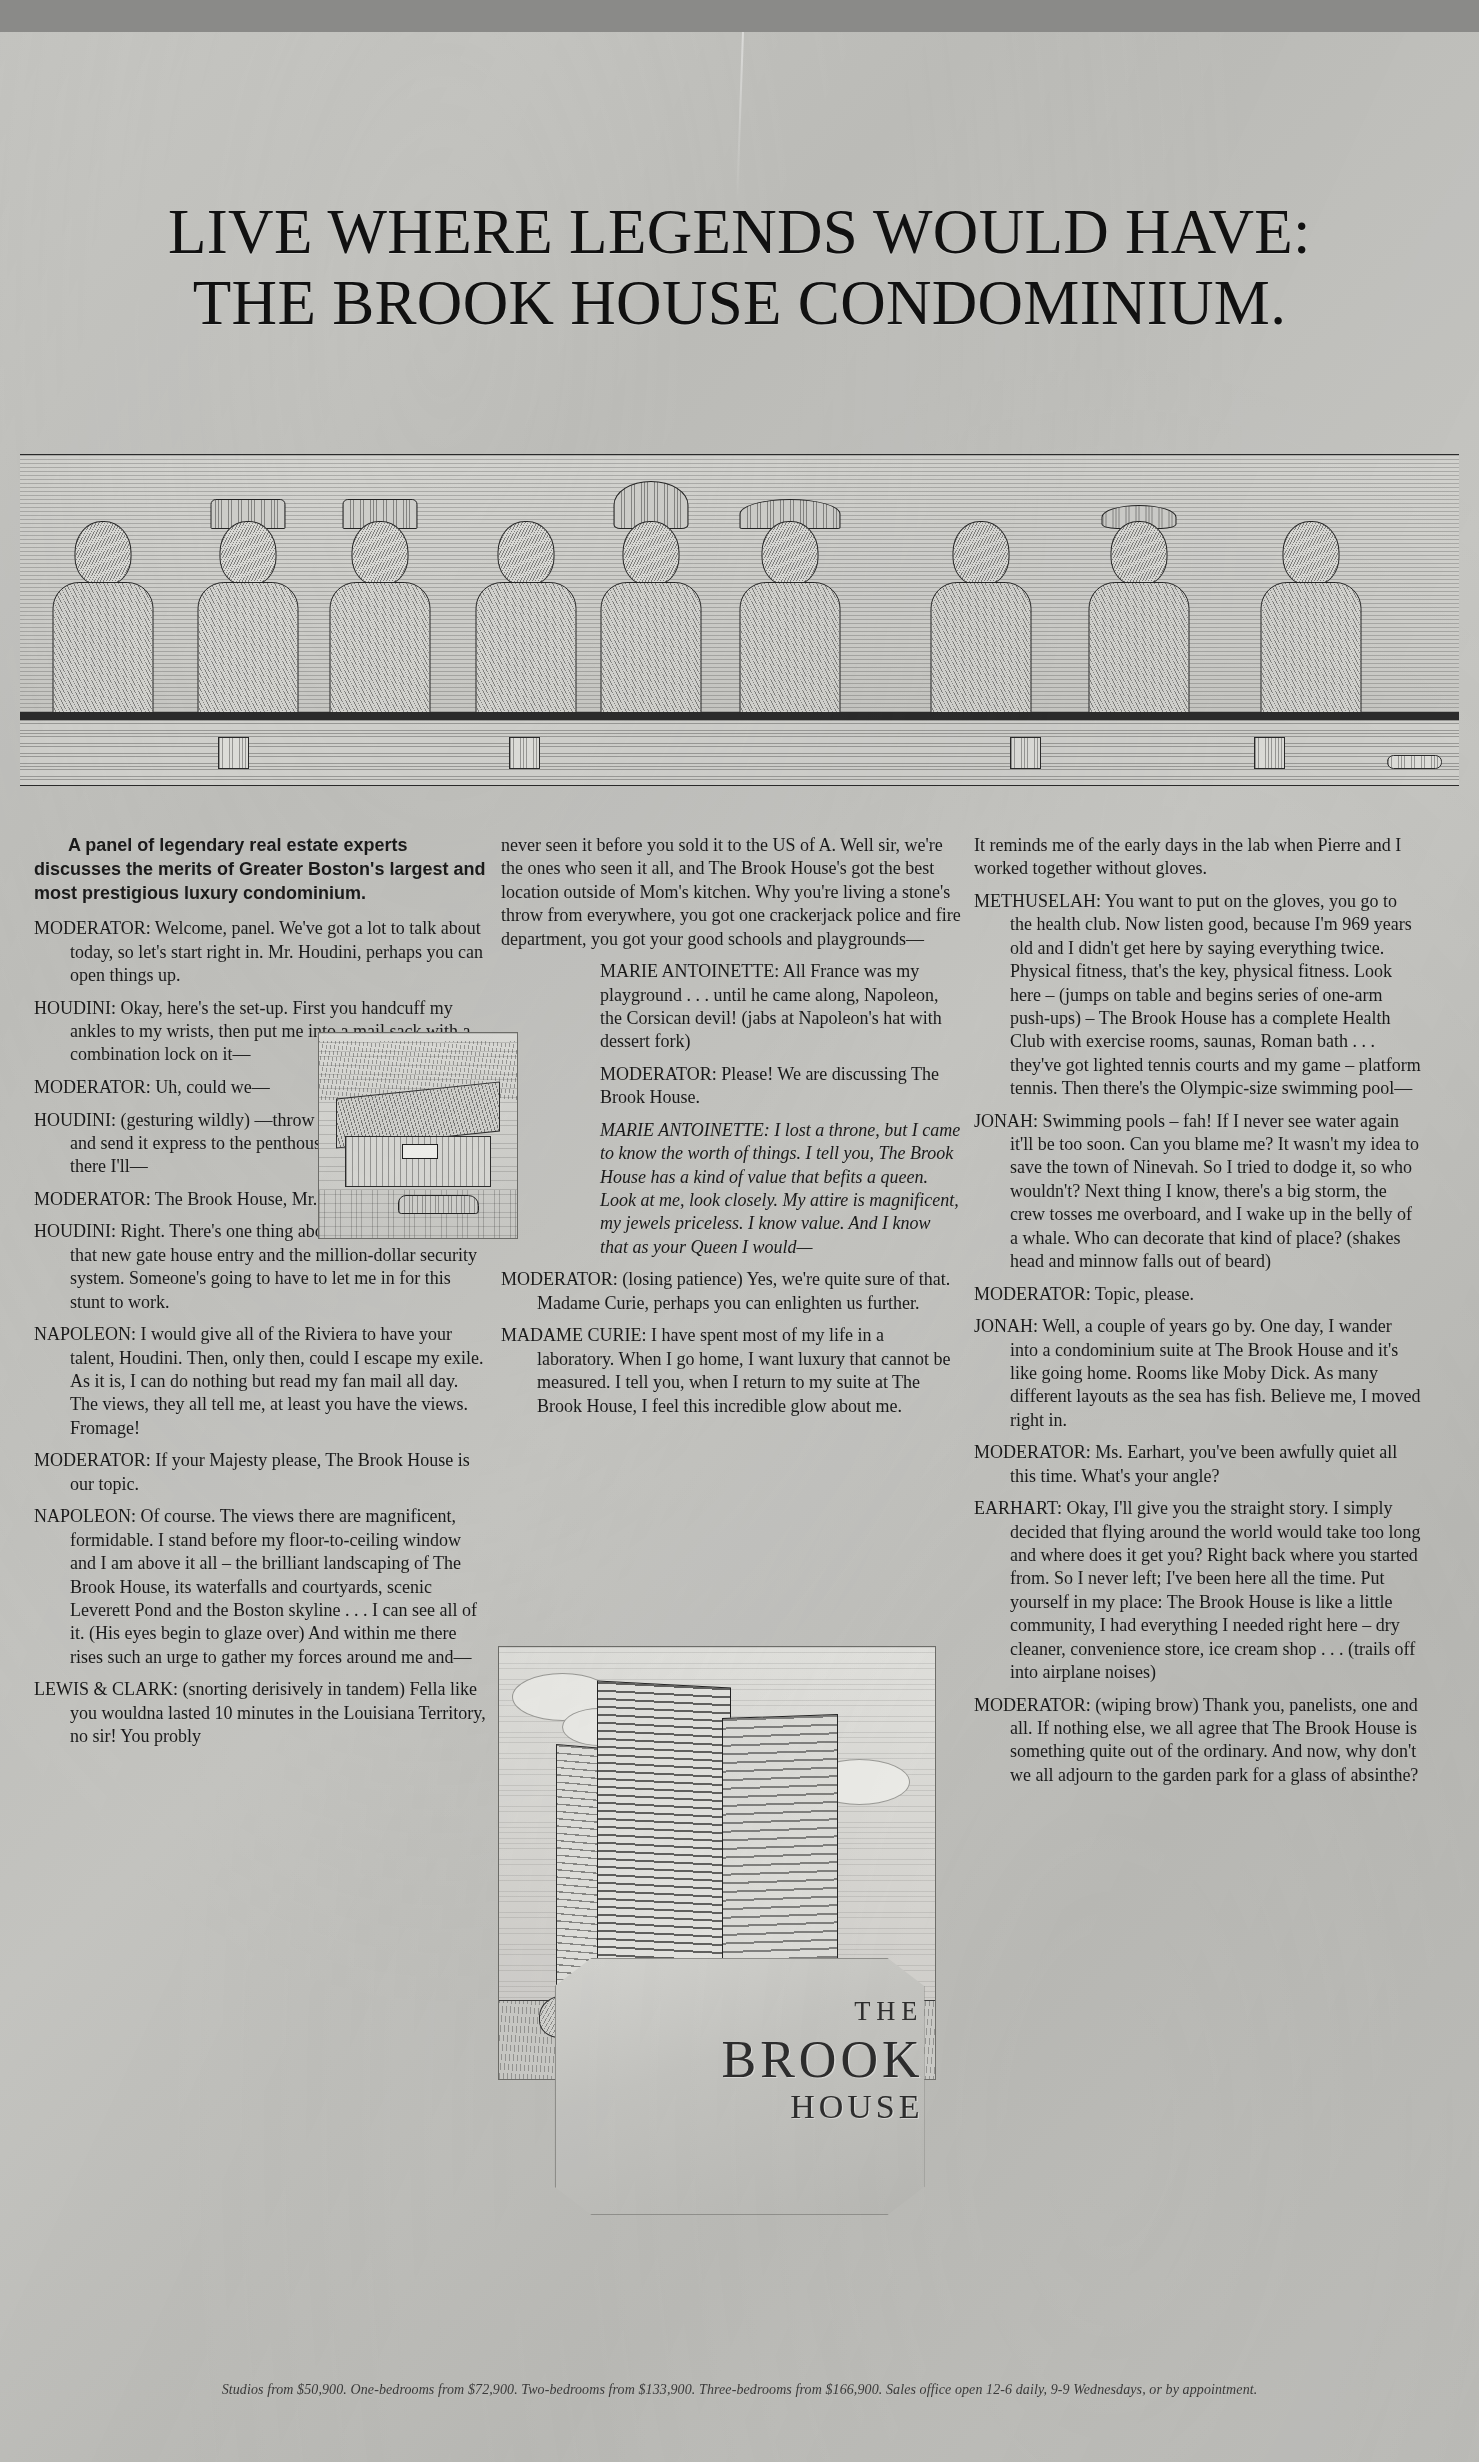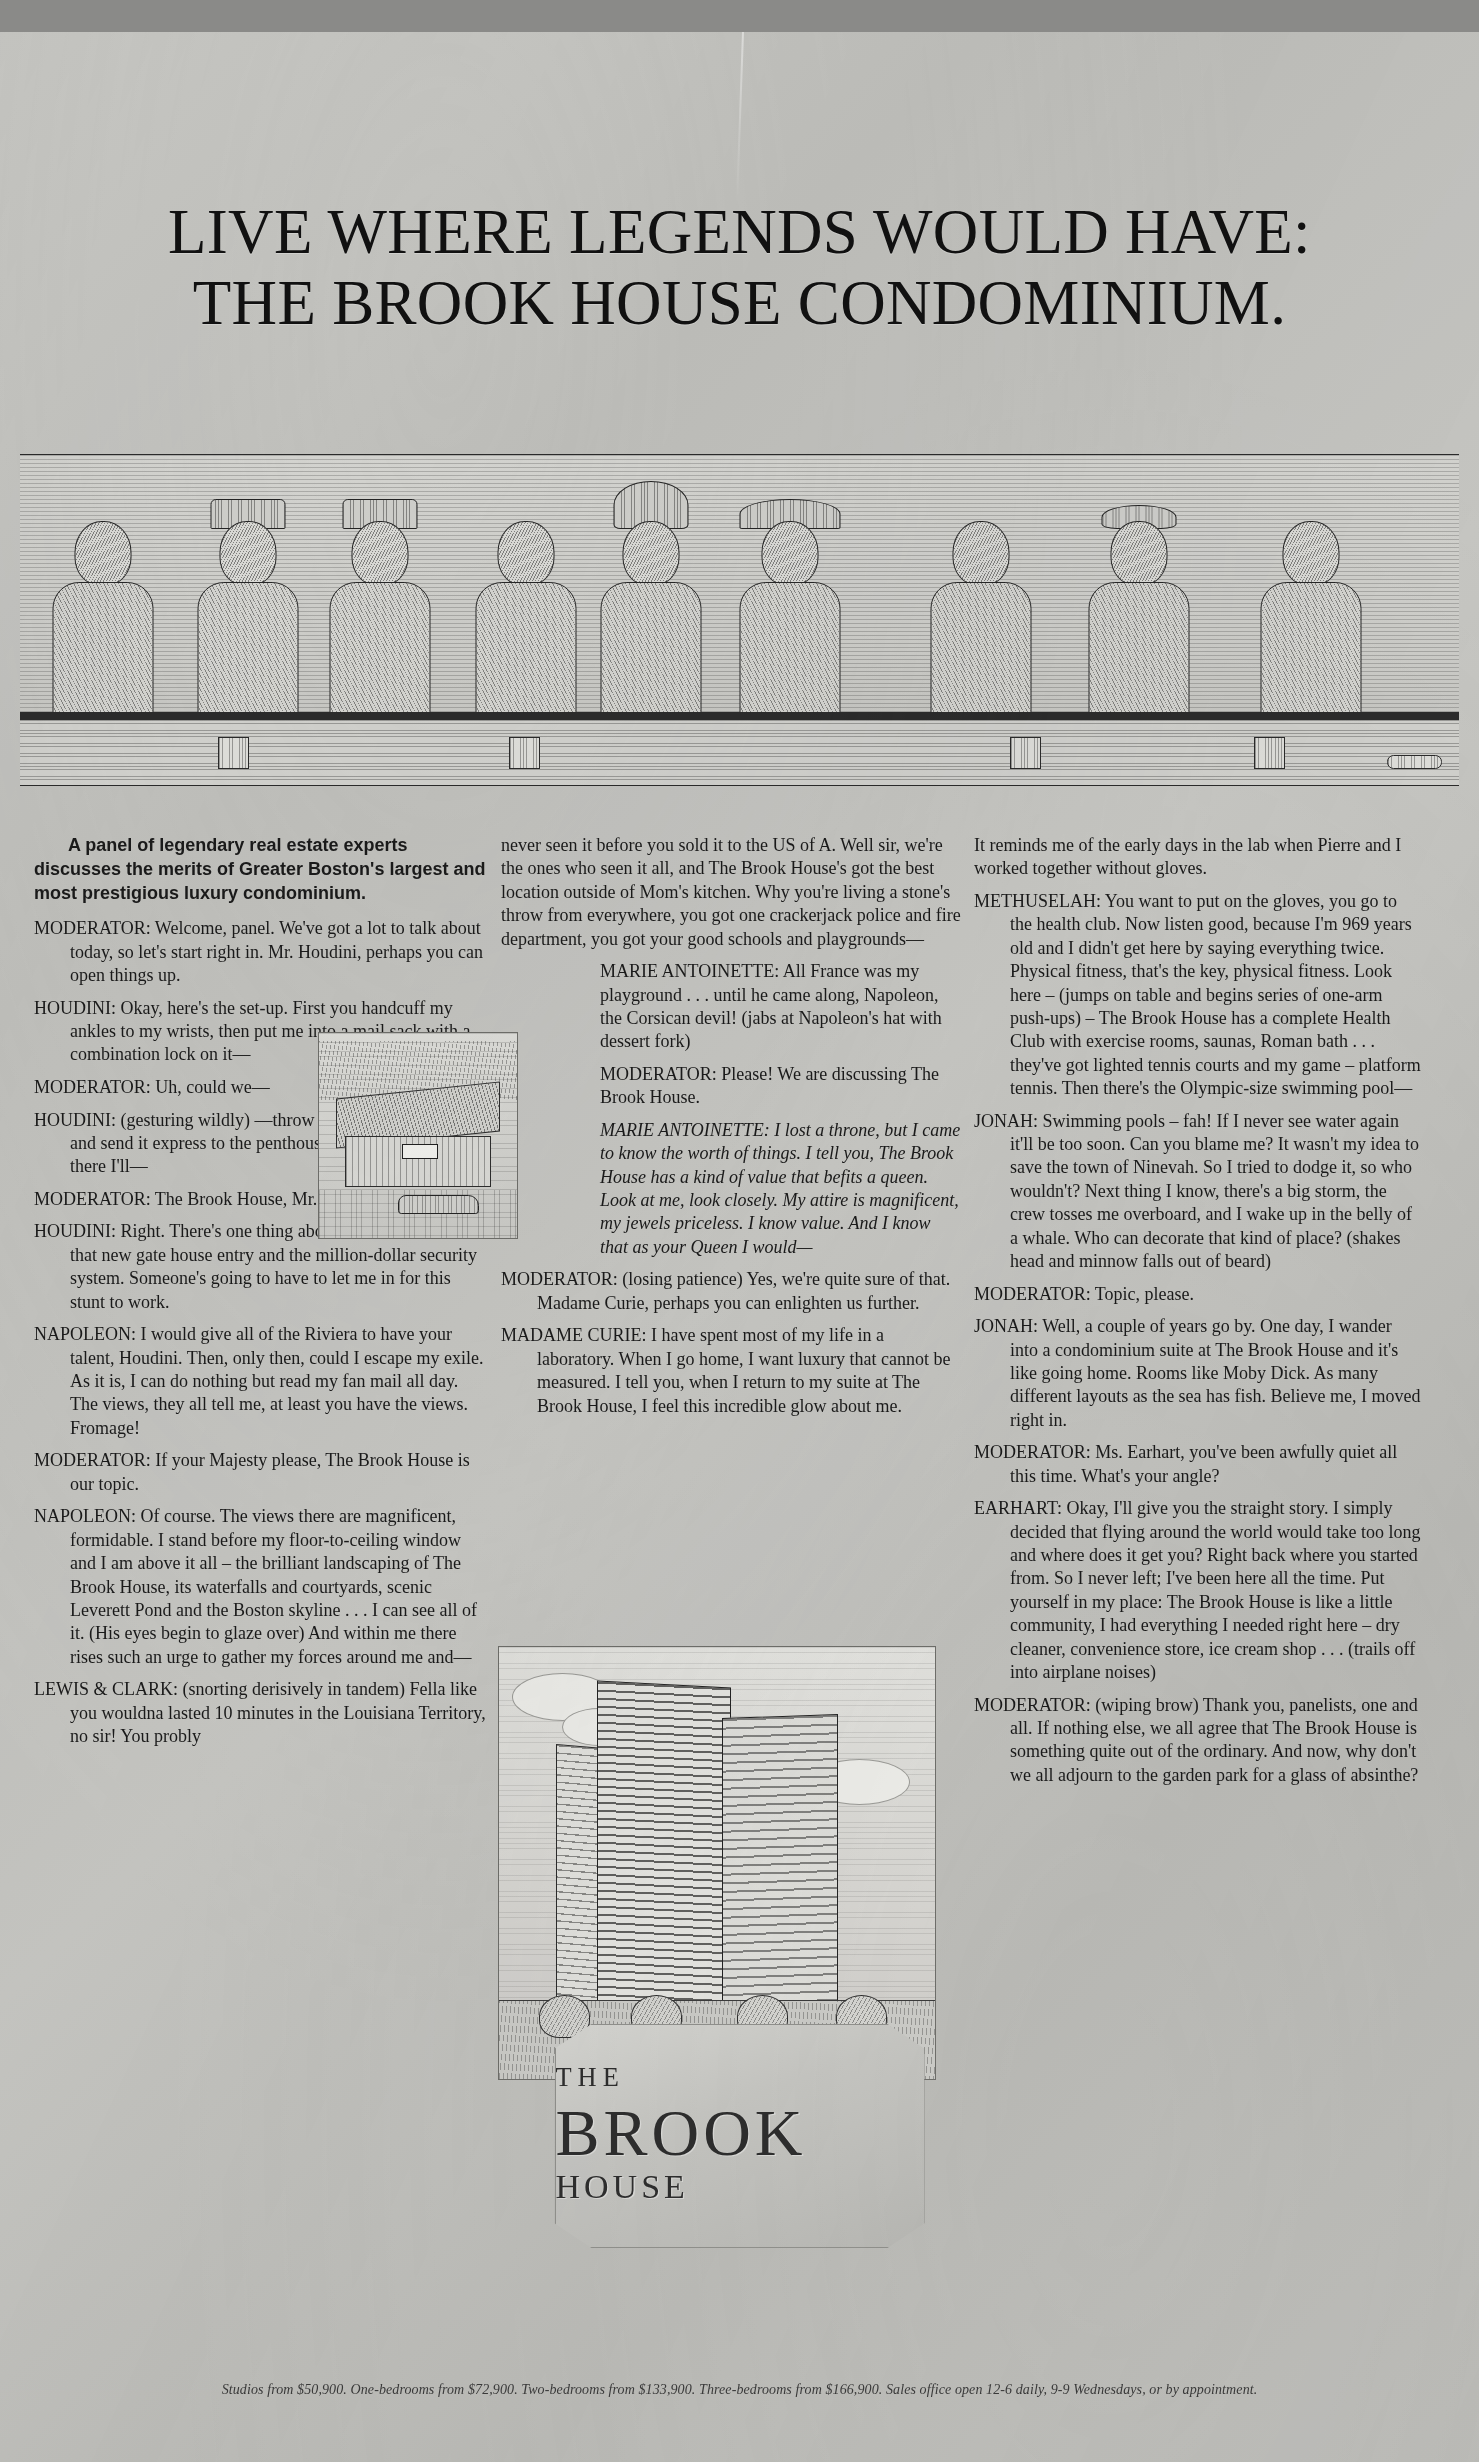--- a/index.html
+++ b/index.html
@@ -312,39 +312,39 @@
     background:
       repeating-linear-gradient(120deg, rgba(25,25,25,.38) 0px, rgba(25,25,25,.38) 0.7px, rgba(255,255,255,0) 0.7px, rgba(255,255,255,0) 3.3px),
       #d2d2ce;
   }
 
   
   .logo {
     position: absolute;
     left: 50%;
     transform: translateX(-50%);
-    top: 1992px;
+    top: 1926px;
     width: 370px;
-    height: 224px;
+    height: 257px;
     background: linear-gradient(160deg, #d4d4d0 0%, #c3c3bf 40%, #b6b6b2 100%);
     border: 1.3px solid #8f8f8b;
     clip-path: polygon(10% 0%, 90% 0%, 100% 11%, 100% 89%, 90% 100%, 10% 100%, 0% 89%, 0% 11%);
     box-shadow: 6.6px 9.2px 14.5px rgba(0,0,0,.25);
-    text-align: left;
+    text-align: right;
     color: #2d2d2d;
     padding-top: 37px;
     box-sizing: border-box;
   }
   .logo .the {
     font-size: 26.4px;
     letter-spacing: 6px;
     margin-bottom: 6.6px;
   }
   .logo .brook {
-    font-size: 66px;
+    font-size: 52px;
     letter-spacing: 4px;
     line-height: 1.0;
     text-shadow: 1.3px 1.3px 0 rgba(255,255,255,.35);
   }
   .logo .house {
     font-size: 34px;
     letter-spacing: 4px;
     line-height: 1.1;
     margin-top: 2.6px;
     text-shadow: 1.3px 1.3px 0 rgba(255,255,255,.35);

